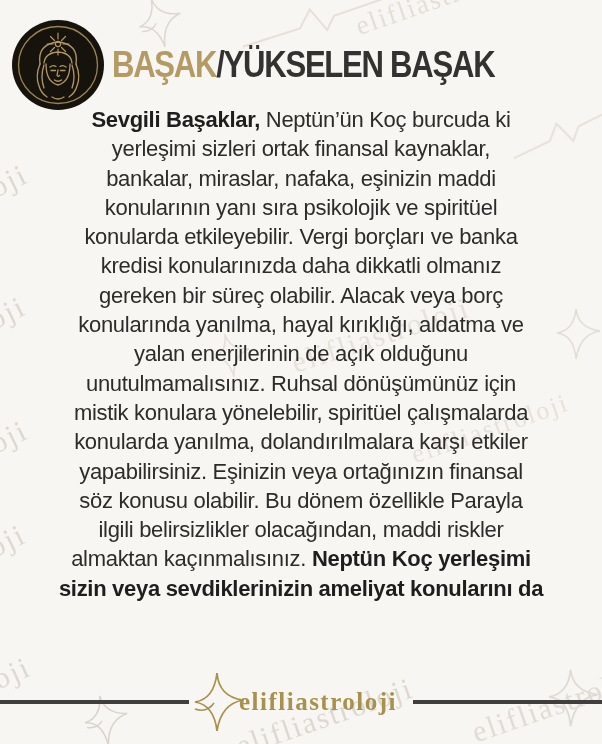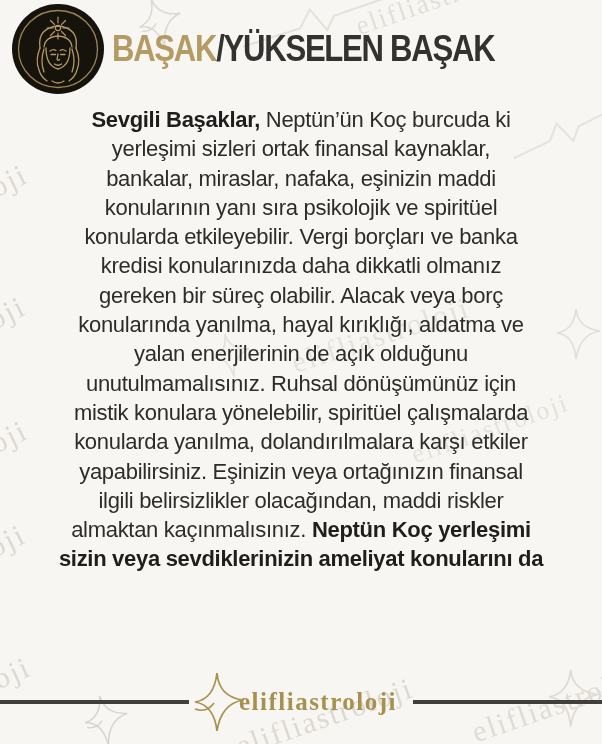--- a/index.html
+++ b/index.html
@@ -29,21 +29,21 @@
   .w10{left:408px;top:414px;transform:rotate(-19deg);font-size:26px;color:#e6e2db;}
   .s1{left:138px;top:-4px;transform:rotate(-16deg);}
   .s2{left:556px;top:308px;}
   .s3{left:84px;top:694px;transform:rotate(-10deg);}
   .s4{left:548px;top:668px;}
   .s5{left:212px;top:332px;transform:rotate(-12deg);}
   .p1{left:238px;top:-6px;transform:rotate(-14deg);}
   .p2{left:508px;top:116px;transform:rotate(-20deg);}
 
   
-  .header{position:absolute;left:12px;top:4px;display:flex;align-items:center;}
+  .header{position:absolute;left:12px;top:20px;display:flex;align-items:center;}
   .logo{width:92px;height:90px;flex:0 0 auto;}
   .title{
     margin-left:8px;white-space:nowrap;
     font-weight:bold;font-size:37px;letter-spacing:-1.5px;
     transform:scaleX(0.84);transform-origin:left center;
   }
   .t-gold{color:#b49a63;}
   .t-dark{color:#343230;}
 
   
@@ -174,20 +174,21 @@
       <div class="line"><span class="seg">konularının yanı sıra psikolojik ve spiritüel</span></div>
       <div class="line"><span class="seg">konularda etkileyebilir. Vergi borçları ve banka</span></div>
       <div class="line"><span class="seg">kredisi konularınızda daha dikkatli olmanız</span></div>
       <div class="line"><span class="seg">gereken bir süreç olabilir. Alacak veya borç</span></div>
       <div class="line"><span class="seg">konularında yanılma, hayal kırıklığı, aldatma ve</span></div>
       <div class="line"><span class="seg">yalan enerjilerinin de açık olduğunu</span></div>
       <div class="line"><span class="seg">unutulmamalısınız. Ruhsal dönüşümünüz için</span></div>
       <div class="line"><span class="seg">mistik konulara yönelebilir, spiritüel çalışmalarda</span></div>
       <div class="line"><span class="seg">konularda yanılma, dolandırılmalara karşı etkiler</span></div>
       <div class="line"><span class="seg">yapabilirsiniz. Eşinizin veya ortağınızın finansal</span></div>
+      <div class="line"><span class="seg">söz konusu olabilir. Bu dönem özellikle Parayla</span></div>
       <div class="line"><span class="seg">ilgili belirsizlikler olacağından, maddi riskler</span></div>
       <div class="line"><span class="seg">almaktan kaçınmalısınız. </span><span class="seg-b">Neptün Koç yerleşimi</span></div>
       <div class="line"><span class="seg-b">sizin veya sevdiklerinizin ameliyat konularını da</span></div>
     </div>
 
   <div class="footer">
     <div class="rule rule-left"></div>
     <svg class="spark" viewBox="0 0 52 62">
       <path d="M24,2 Q26,26 50,29 Q28,33 24,60 Q21,34 2,31 Q21,28 24,2 Z" fill="none" stroke="#a8914f" stroke-width="1.7"></path>
       <path d="M2,38 Q14,42 21,32" fill="none" stroke="#a8914f" stroke-width="1.5"></path>

